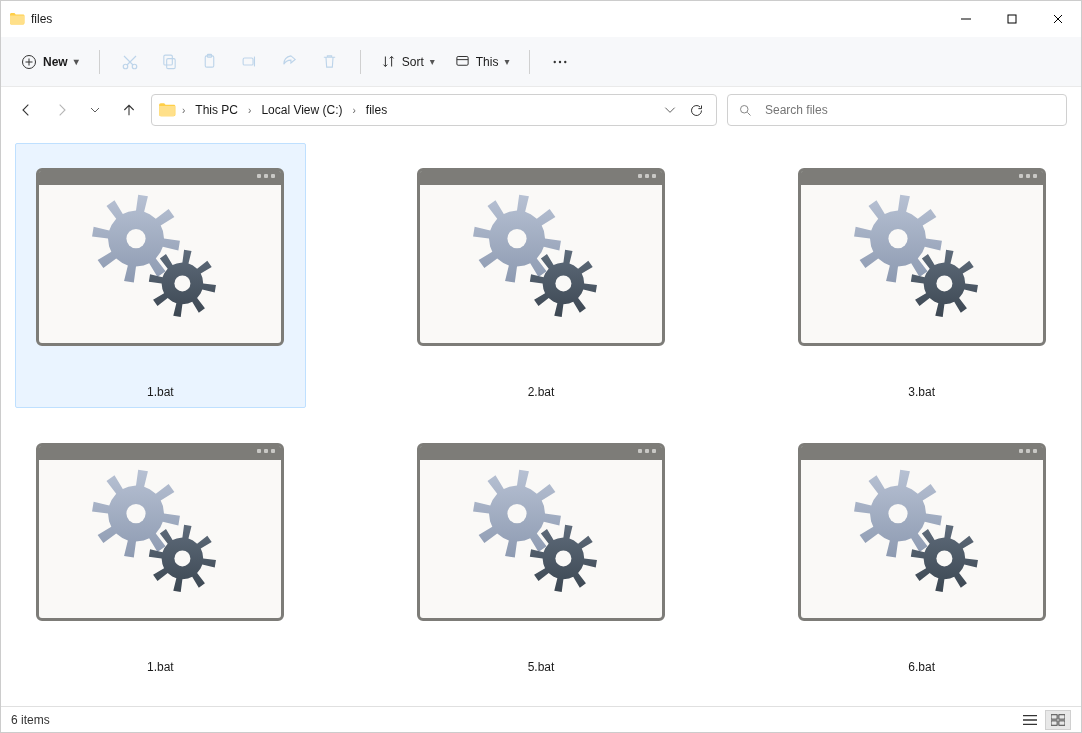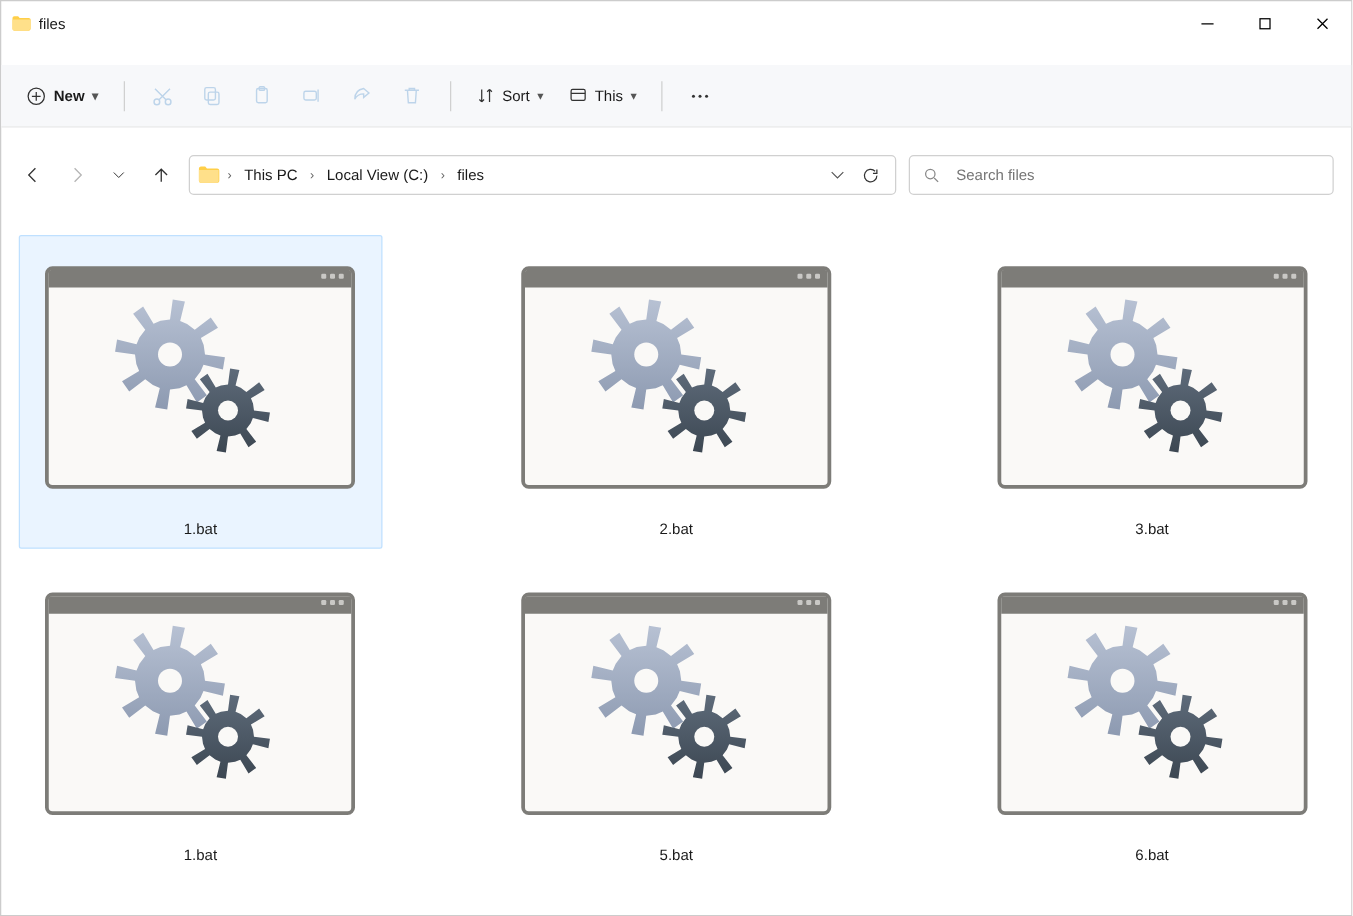--- a/index.html
+++ b/index.html
@@ -1,17 +1,17 @@
 <!DOCTYPE html>
 <html><head>
 <meta charset="utf-8">
 <style>
   * { box-sizing: border-box; }
   html, body { margin: 0; padding: 0; height: 100%; font-family: "Segoe UI", sans-serif; font-size: 12px; color: #1a1a1a; background: #ffffff; }
-  .window { width: 1082px; height: 733px; display: flex; flex-direction: column; border: 1px solid #cccccc; background: #ffffff; gap: 15px; }
+  .window { width: 1082px; height: 733px; display: flex; flex-direction: column; border: 1px solid #cccccc; background: #ffffff; }
   
   .titlebar { height: 36px; display: flex; align-items: center; padding-left: 8px; }
   .titlebar .folder-ico { width: 16px; height: 16px; margin-right: 6px; }
   .titlebar .title { font-size: 12px; }
   .titlebar .spacer { flex: 1; }
   .win-btn { width: 46px; height: 36px; display:flex; align-items:center; justify-content:center; }
   
   .toolbar { height: 50px; background: #f7f8fa; display: flex; align-items: center; padding: 0 12px; gap: 4px; border-bottom: 1px solid #eaeaea;}
   .new-btn { display:flex; align-items:center; gap:6px; padding: 4px 8px; border-radius: 4px; font-weight: bold; }
   .sep { width:1px; height:24px; background:#d0d0d0; margin: 0 8px; }
@@ -32,21 +32,21 @@
   
   .content { flex:1; overflow:auto; padding: 10px 14px 4px 14px; }
   .grid { display:grid; grid-template-columns: repeat(3, 1fr); column-gap: 90px; row-gap: 10px; }
   .cell { display:flex; flex-direction:column; align-items:center; padding:2px; border:1px solid transparent; border-radius:2px;}
   .cell.selected { border-color:#bfe0ff; background:#eaf4ff;}
   .thumb-box { width:255px; height:200px; display:flex; align-items:flex-end; justify-content:center;}
   .bat-window { width:248px; height:178px; border:3px solid #7d7c78; border-radius:6px; background:#faf9f7; position:relative; display:flex; align-items:center; justify-content:center;}
   .bat-window::before { content:""; position:absolute; top:0; left:0; right:0; height:14px; background:#7d7c78; border-top-left-radius:2px; border-top-right-radius:2px;}
   .dots { position:absolute; top:3px; right:6px; display:flex; gap:3px;}
   .dots span{ width:4px;height:4px;background:#c9c8c5;border-radius:1px;}
-  .fname { margin-top:25px; margin-bottom:6px; font-size:12px;}
+  .fname { margin-top:39px; margin-bottom:6px; font-size:12px;}
   
   .status { height:26px; border-top:1px solid #e0e0e0; display:flex; align-items:center; padding:0 10px; font-size:12px; color:#333;}
   .status .spacer{flex:1;}
   .view-toggle { width:26px; height:20px; display:flex; align-items:center; justify-content:center; border:1px solid transparent; margin-left:2px;}
   .view-toggle.active{ background:#e8e8e8; border-color:#d0d0d0;}
   svg { display:block; }
 </style>
 </head>
 <body>
 
@@ -401,14 +401,31 @@
                   <circle r="10" fill="#faf9f7"></circle>
   </g>
 </svg>
       </div>
     </div>
     <div class="fname">6.bat</div>
         </div>
       </div>
   </div>
 
+  <div class="status">
+    <span>6 items</span>
+    <div class="spacer"></div>
+    <div class="view-toggle">
+      <svg width="14" height="12" viewBox="0 0 16 12">
+          <path d="M0 1h16M0 6h16M0 11h16" stroke="#333" stroke-width="1.5"></path>
+        </svg>
+    </div>
+    <div class="view-toggle active">
+      <svg width="14" height="12" viewBox="0 0 16 12">
+          <rect x="0" y="0" width="7" height="5" fill="none" stroke="#333"></rect>
+          <rect x="9" y="0" width="7" height="5" fill="none" stroke="#333"></rect>
+          <rect x="0" y="7" width="7" height="5" fill="none" stroke="#333"></rect>
+          <rect x="9" y="7" width="7" height="5" fill="none" stroke="#333"></rect>
+        </svg>
+    </div>
+  </div>
 
 </div>
 
 </body></html>

